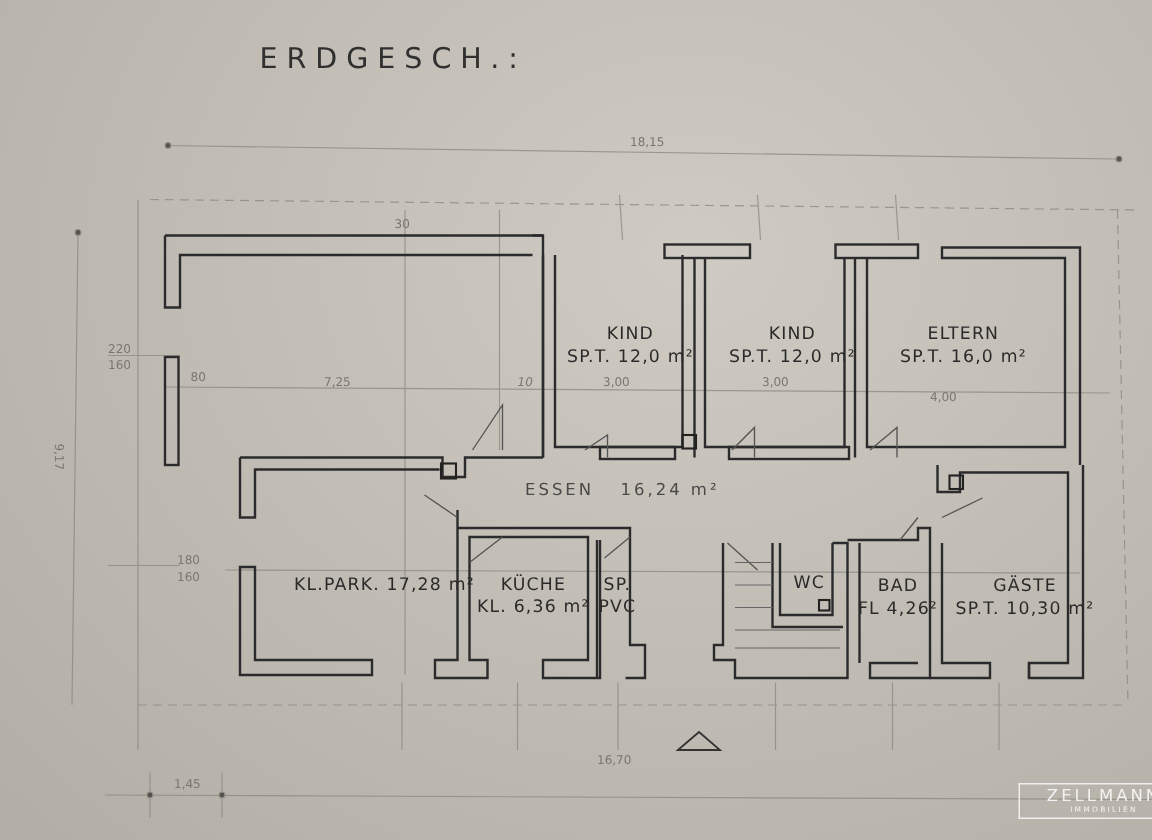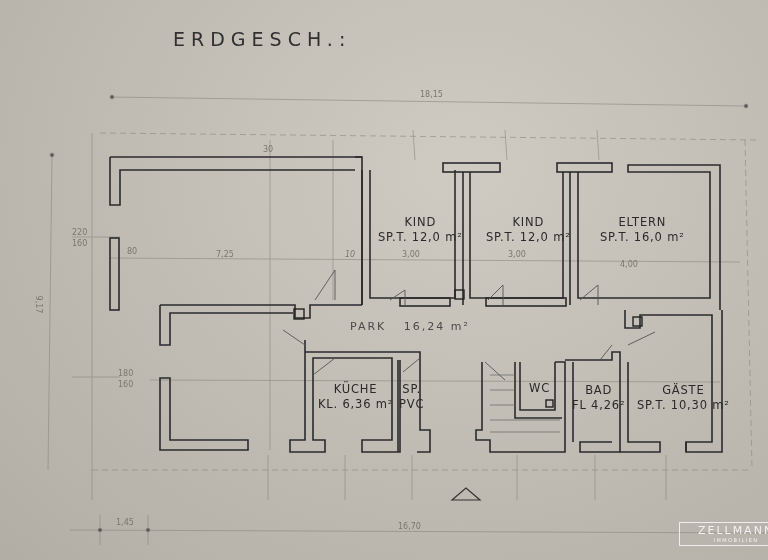--- a/index.html
+++ b/index.html
@@ -137,24 +137,25 @@
 </div>
 <div class="lbl room" style="left:486px; top:215px;">
   <div>KIND</div>
   <div>SP.T. 12,0 m²</div>
 </div>
 <div class="lbl room" style="left:600px; top:215px;">
   <div>ELTERN</div>
   <div>SP.T. 16,0 m²</div>
 </div>
 <div class="lbl diele" style="left:350px; top:320px;">
-  <span>PARK</span>
+  <span>ESSEN</span>
   <span style="margin-left:12px;">16,24 m²</span>
 </div>
 <div class="lbl room" style="left:196px; top:382px;">
+  <div>KL.PARK. 17,28 m²</div>
 </div>
 <div class="lbl room" style="left:318px; top:382px;">
   <div>KÜCHE</div>
   <div>KL. 6,36 m²</div>
 </div>
 <div class="lbl room" style="left:399px; top:382px;">
   <div>SP.</div>
   <div>PVC</div>
 </div>
 <div class="lbl room" style="left:529px; top:381px;">
@@ -163,21 +164,21 @@
 <div class="lbl room" style="left:572px; top:383px;">
   <div>BAD</div>
   <div>FL 4,26²</div>
 </div>
 <div class="lbl room" style="left:637px; top:383px;">
   <div>GÄSTE</div>
   <div>SP.T. 10,30 m²</div>
 </div>
 
 <span class="dim" style="left:420px; top:90px;">18,15</span>
-<span class="dim" style="left:398px; top:522px;">16,70</span>
+<span class="dim" style="left:398px; top:502px;">16,70</span>
 <span class="dim" style="left:116px; top:518px;">1,45</span>
 <span class="dim" style="left:30px; top:300px; transform:rotate(90deg);">9,17</span>
 <span class="dim" style="left:72px; top:228px;">220</span>
 <span class="dim" style="left:72px; top:239px;">160</span>
 <span class="dim" style="left:118px; top:369px;">180</span>
 <span class="dim" style="left:118px; top:380px;">160</span>
 <span class="dim" style="left:216px; top:250px;">7,25</span>
 <span class="dim" style="left:402px; top:250px;">3,00</span>
 <span class="dim" style="left:508px; top:250px;">3,00</span>
 <span class="dim" style="left:620px; top:260px;">4,00</span>

